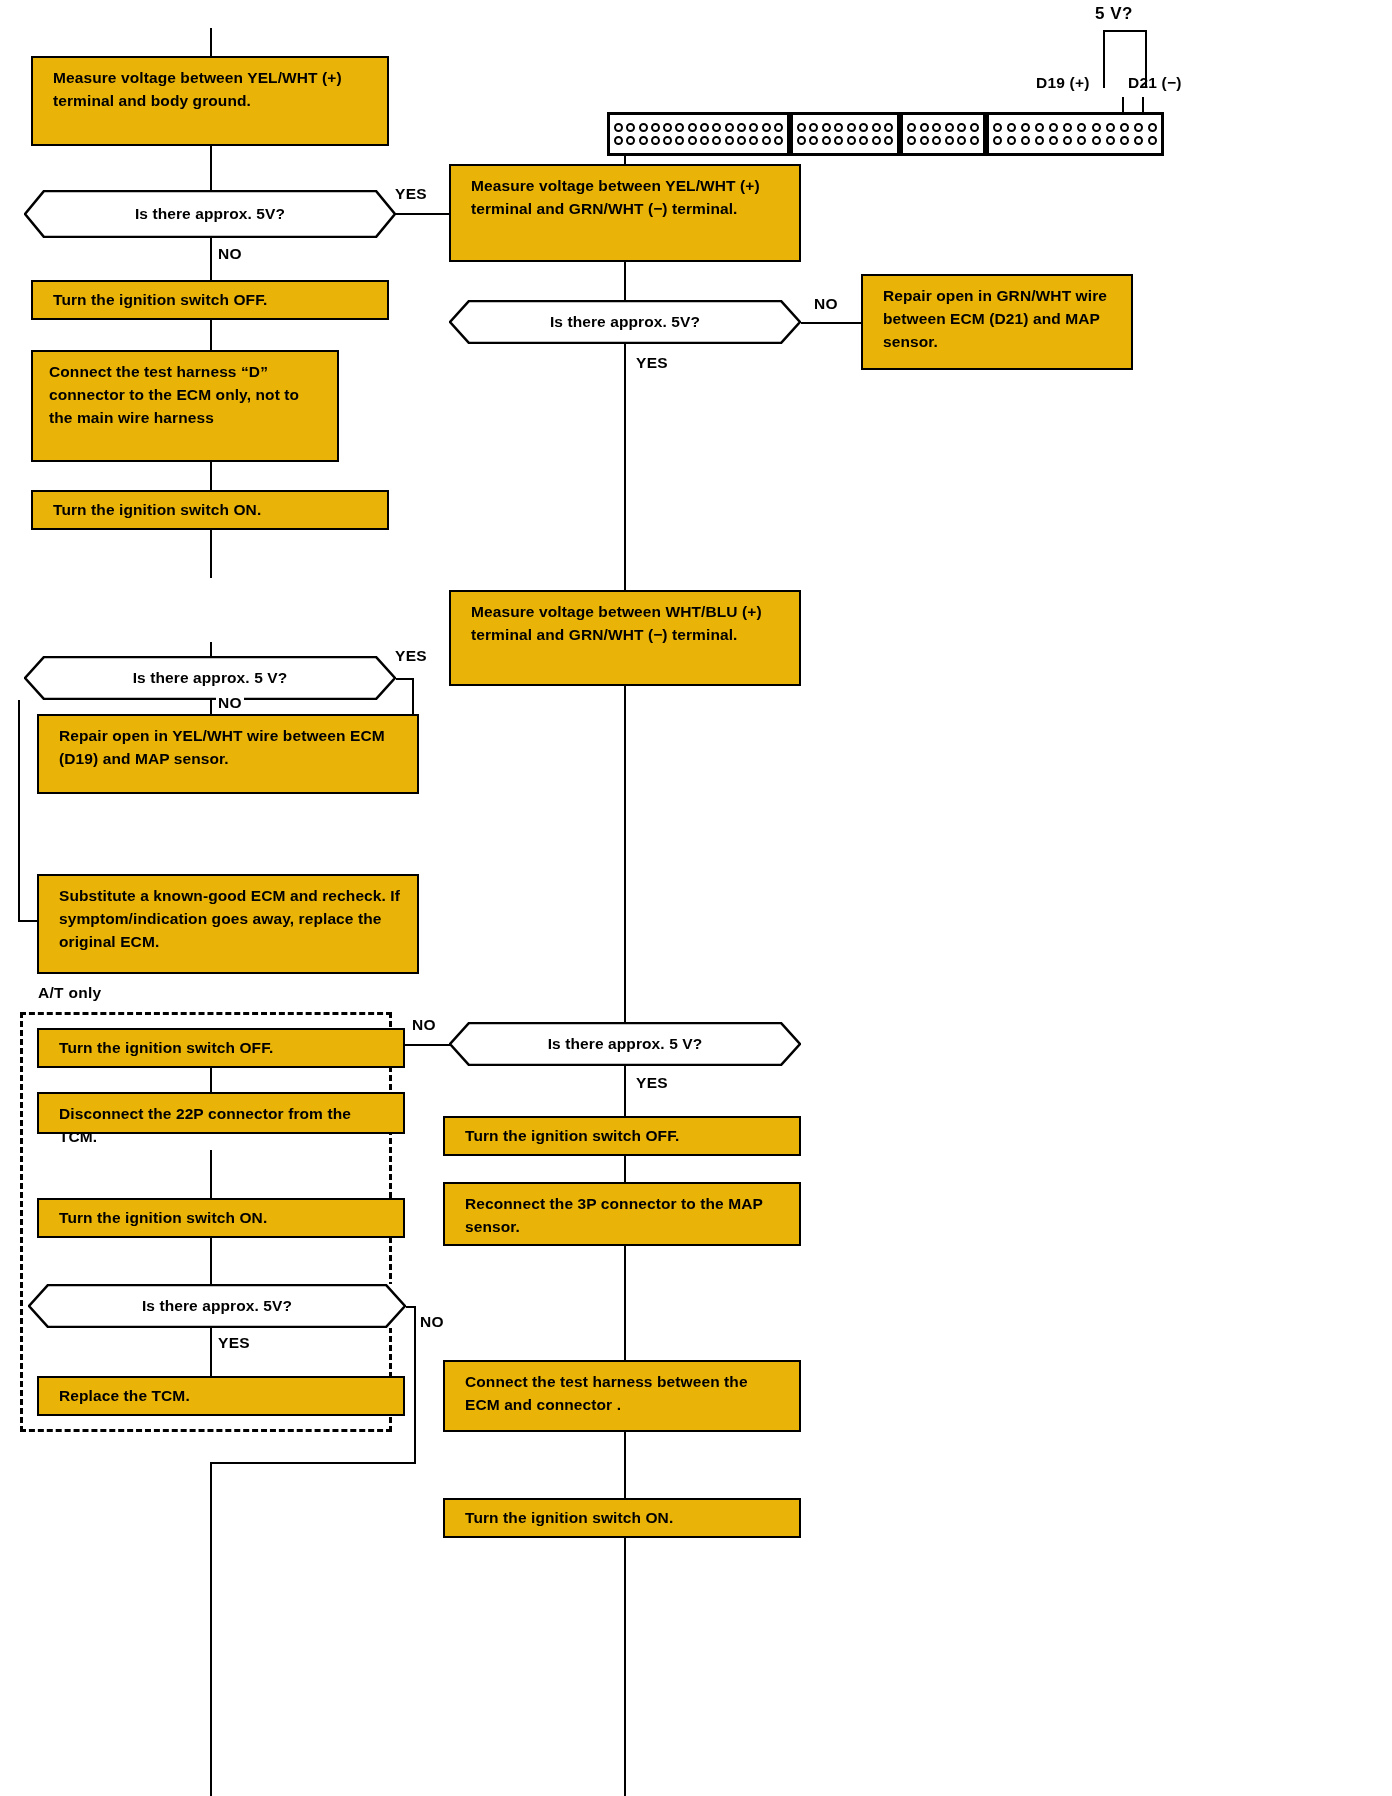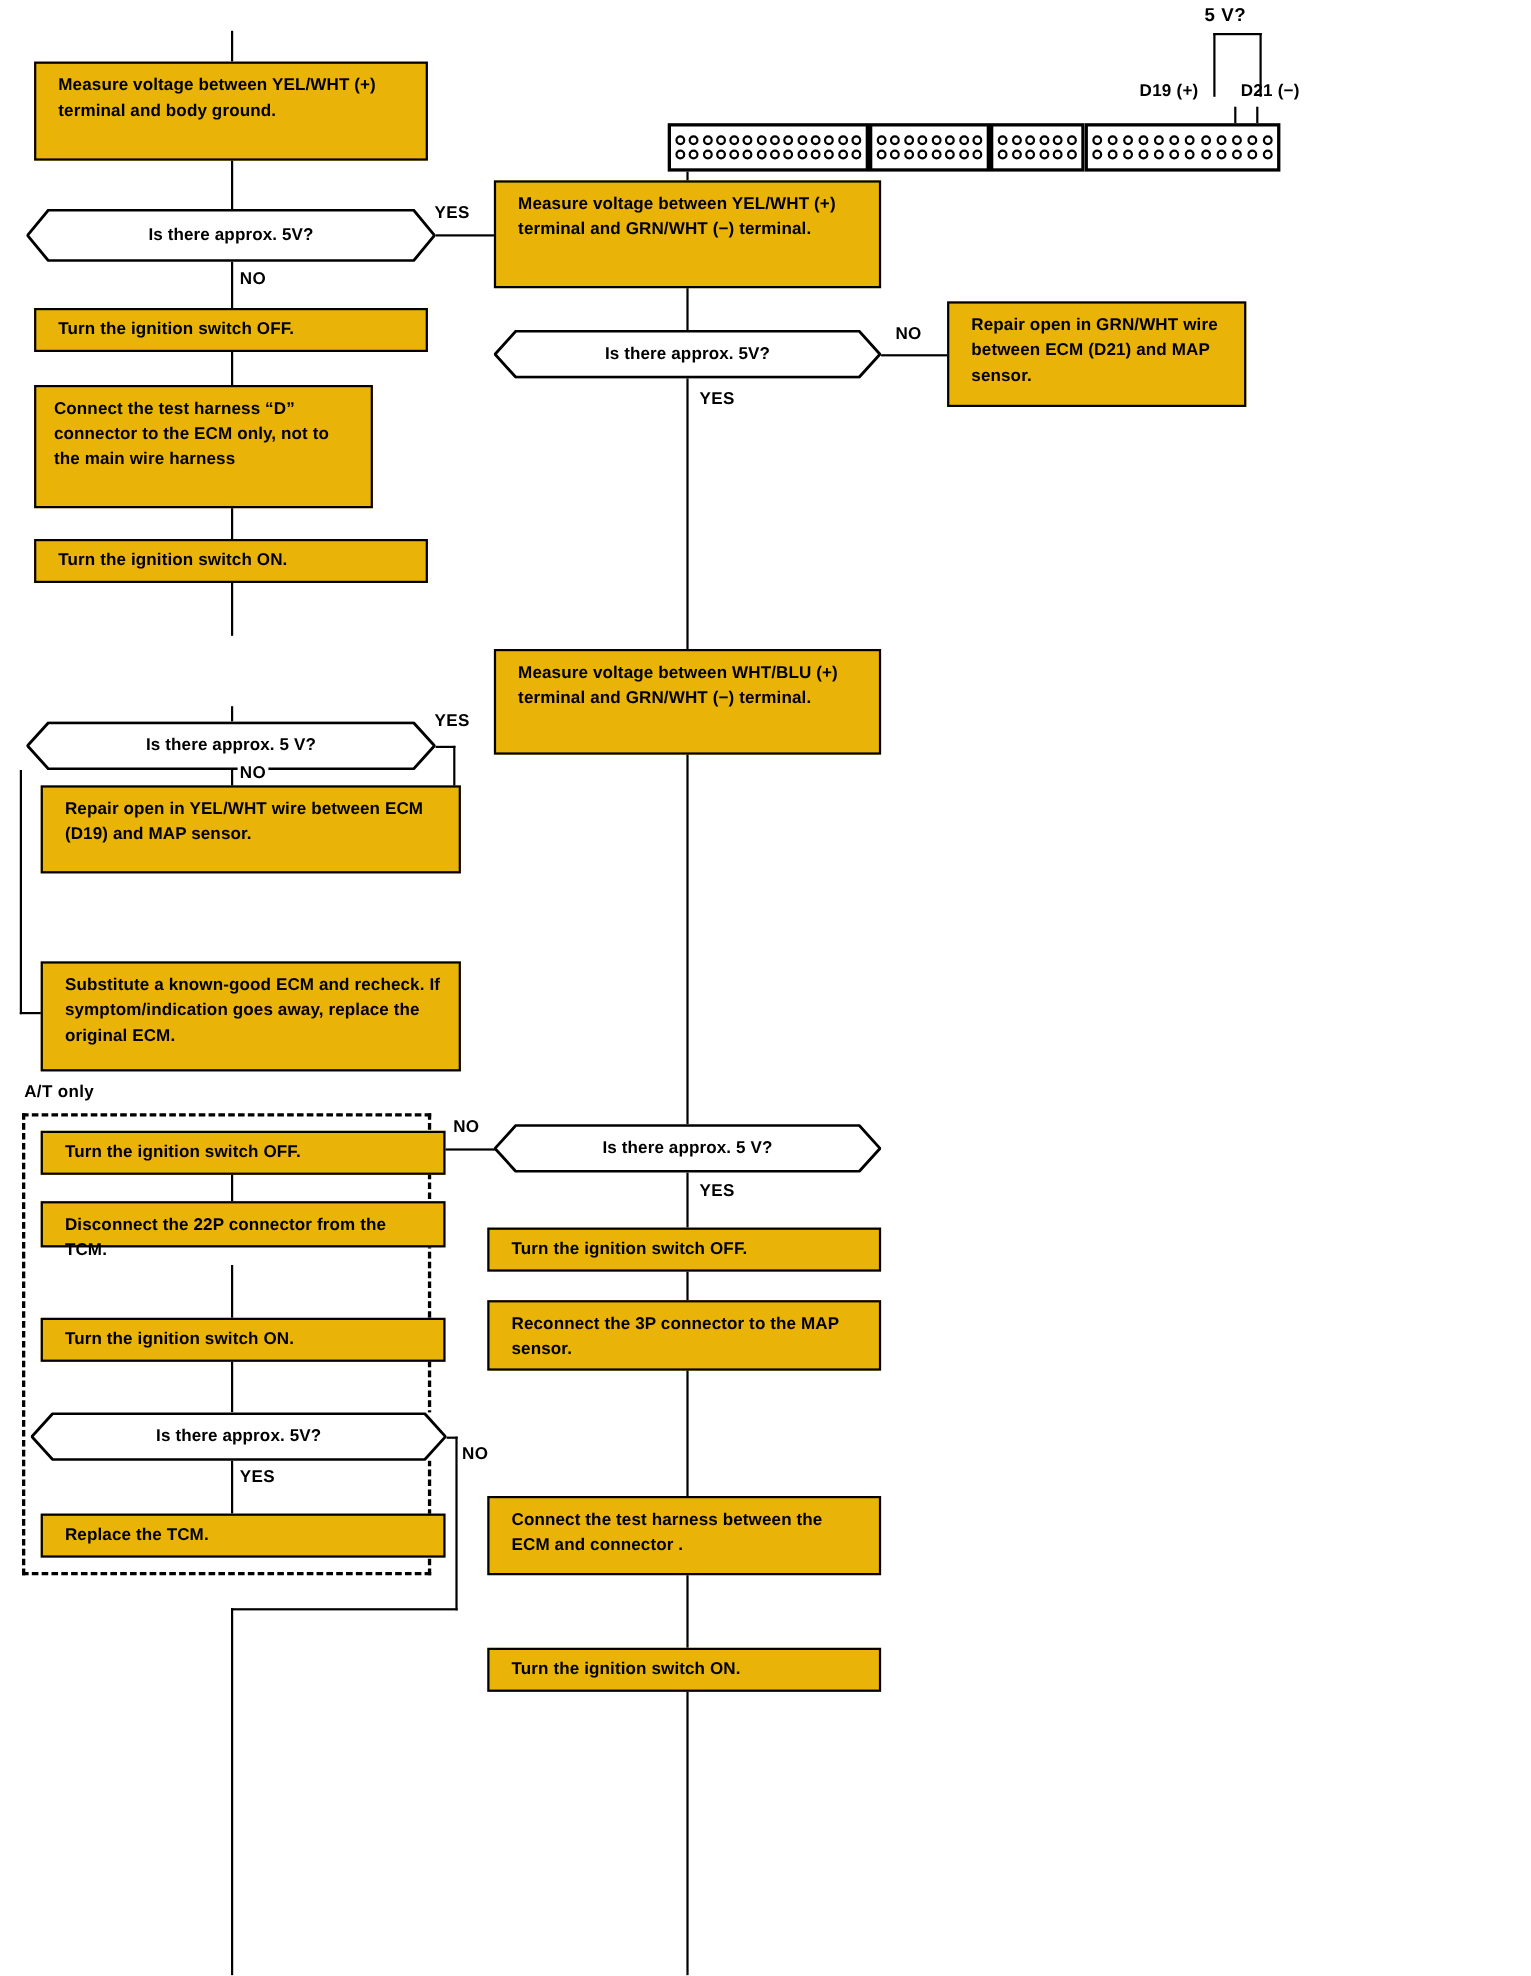--- a/index.html
+++ b/index.html
@@ -310,21 +310,21 @@
   <div class="vline" style="left:210px; top:700px; height:36px;"></div>
   <div class="blabel" style="left:216px; top:694px;">NO</div>
 
   <div class="box" style="left:37px; top:700px; width:382px; height:80px;margin-top:14px;">Repair open in YEL/WHT wire between ECM (D19) and MAP sensor.</div>
 
   <div class="vline" style="left:18px; top:700px; height:222px;"></div>
   <div class="hline" style="left:18px; top:920px; width:22px;"></div>
 
   <div class="box" style="left:37px; top:874px; width:382px; height:100px;">Substitute a known-good ECM and recheck. If symptom/indication goes away, replace the original ECM.</div>
 
-  <div class="group-title" style="left:22px; top:984px;">A/T only</div>
+  <div class="group-title" style="left:38px; top:984px;">A/T only</div>
 
   <div class="dashed-group" style="left:20px; top:1012px; width:372px; height:420px;"></div>
 
   <div class="box center-v" style="left:37px; top:1028px; width:368px; height:40px;">Turn the ignition switch OFF.</div>
 
   <div class="vline" style="left:210px; top:1068px; height:24px;"></div>
 
   <div class="box" style="left:37px; top:1092px; width:368px; height:42px;">Disconnect the 22P connector from the TCM.</div>
 
   <div class="vline" style="left:210px; top:1150px; height:48px;"></div>

